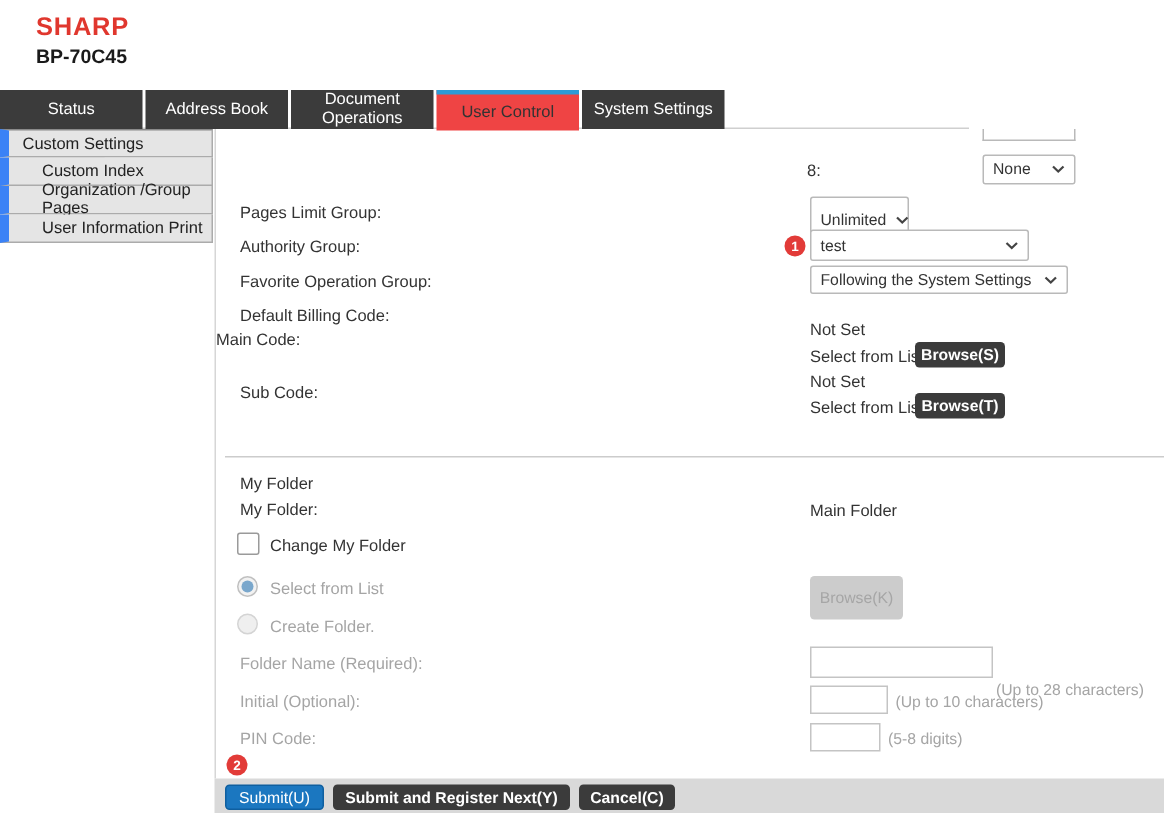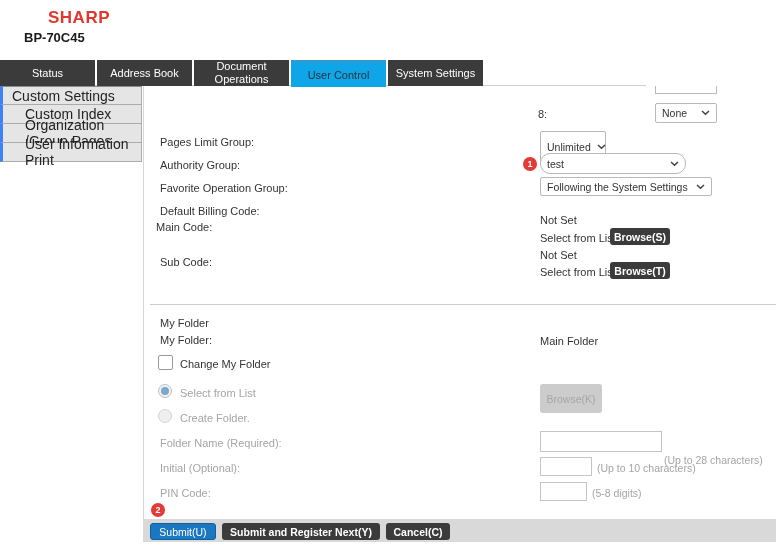--- a/index.html
+++ b/index.html
@@ -1,36 +1,36 @@
 <!DOCTYPE html>
 <html><head>
 <meta charset="utf-8">
 <style>
   html,body{margin:0;padding:0;background:#fff;}
   #app{position:relative;width:776px;height:545px;background:#fff;overflow:hidden;
        font-family:"Liberation Sans",sans-serif;font-size:11px;color:#333;}
 
   
   .logo{position:absolute;left:24px;top:8px;font-size:17px;font-weight:800;
-        letter-spacing:.5px;color:#e0372e;margin-left:24px;}
+        letter-spacing:.5px;color:#e0372e;}
   .model{position:absolute;left:24px;top:30px;font-size:13px;font-weight:700;color:#1a1a1a;}
 
   
   .tabstrip{position:absolute;left:0;top:60px;width:646px;height:26px;
             border-bottom:1px solid #cfcfcf;box-sizing:border-box;}
   .tab{position:absolute;top:0;height:26px;width:95px;background:#3b3b3b;color:#fff;
        display:flex;align-items:center;justify-content:center;text-align:center;
        line-height:1.15;font-size:11px;cursor:pointer;box-sizing:border-box;padding:0 4px;}
-  .tab.active{background:#0ea5e9;color:#333;border-top:3px solid #2e9bd6;height:27px;z-index:2;}
+  .tab.active{background:#ef4444;color:#333;border-top:3px solid #2e9bd6;height:27px;z-index:2;}
 
   
   .sidebar{position:absolute;left:0;top:86px;width:142px;}
   .side-item{position:relative;height:19px;background:#e5e5e5;border-bottom:1px solid #ababab;
-             border-right:1px solid #ababab;border-left:3px solid #3b82f6;
-             display:flex;align-items:center;box-sizing:border-box;font-size:14px;color:#222;}
+             border-right:1px solid #ababab;border-left:6px solid #3b82f6;
+             display:flex;align-items:center;box-sizing:border-box;font-size:11px;color:#222;}
   .side-item.hdr{padding-left:9px;border-top:1px solid #8a8a8a;cursor:default;}
   .side-item.itm{padding-left:22px;cursor:pointer;}
   .side-item.sel{background:#b5d9f0;}
   .side-arrow{position:absolute;left:2px;top:4px;width:11px;height:11px;border:1px solid #8f8f8f;
               border-radius:50%;background:#eef6fc;box-sizing:border-box;display:flex;
               align-items:center;justify-content:center;font-size:8px;color:#3a7ebf;line-height:1;}
   .vline{position:absolute;left:143px;top:86px;width:1px;height:433px;background:#d6d6d6;}
 
   
   .lbl{position:absolute;font-size:11px;color:#333;white-space:nowrap;}
@@ -120,38 +120,38 @@
   <div class="lbl" style="left:160px;top:136px;">Pages Limit Group:</div>
   <div class="sel" style="left:540px;top:131px;width:66px;height:31px;">
     <span>Unlimited</span>
     <svg width="9" height="6" viewBox="0 0 9 6">
         <path d="M1 1 L4.5 4.3 L8 1" stroke="#444" fill="none" stroke-width="1.5"></path>
       </svg>
   </div>
 
   <div class="lbl" style="left:160px;top:159px;">Authority Group:</div>
   <div class="badge" style="left:523px;top:157px;">1</div>
-  <div class="sel" style="left:540px;top:153px;width:146px;height:21px;border-radius:10px;">
+  <div class="sel" style="left:540px;top:153px;width:146px;height:21px;">
     <span>test</span>
     <svg width="9" height="6" viewBox="0 0 9 6">
         <path d="M1 1 L4.5 4.3 L8 1" stroke="#444" fill="none" stroke-width="1.5"></path>
       </svg>
   </div>
 
   <div class="lbl" style="left:160px;top:182px;">Favorite Operation Group:</div>
   <div class="sel" style="left:540px;top:177px;width:172px;height:19px;">
     <span>Following the System Settings</span>
     <svg width="9" height="6" viewBox="0 0 9 6">
         <path d="M1 1 L4.5 4.3 L8 1" stroke="#444" fill="none" stroke-width="1.5"></path>
       </svg>
   </div>
 
   <div class="lbl" style="left:160px;top:205px;">Default Billing Code:</div>
 
-  <div class="lbl" style="left:156px;top:221px;">Main Code:</div>
+  <div class="lbl" style="left:144px;top:221px;">Main Code:</div>
   <div class="lbl" style="left:540px;top:214px;">Not Set</div>
   <div class="lbl" style="left:540px;top:232px;">Select from List</div>
   <div class="btn-dark" style="left:610px;top:228px;width:60px;height:17px;">Browse(S)</div>
 
   <div class="lbl" style="left:160px;top:256px;">Sub Code:</div>
   <div class="lbl" style="left:540px;top:249px;">Not Set</div>
   <div class="lbl" style="left:540px;top:266px;">Select from List</div>
   <div class="btn-dark" style="left:610px;top:262px;width:60px;height:17px;">Browse(T)</div>
 
   <div class="divider"></div>

